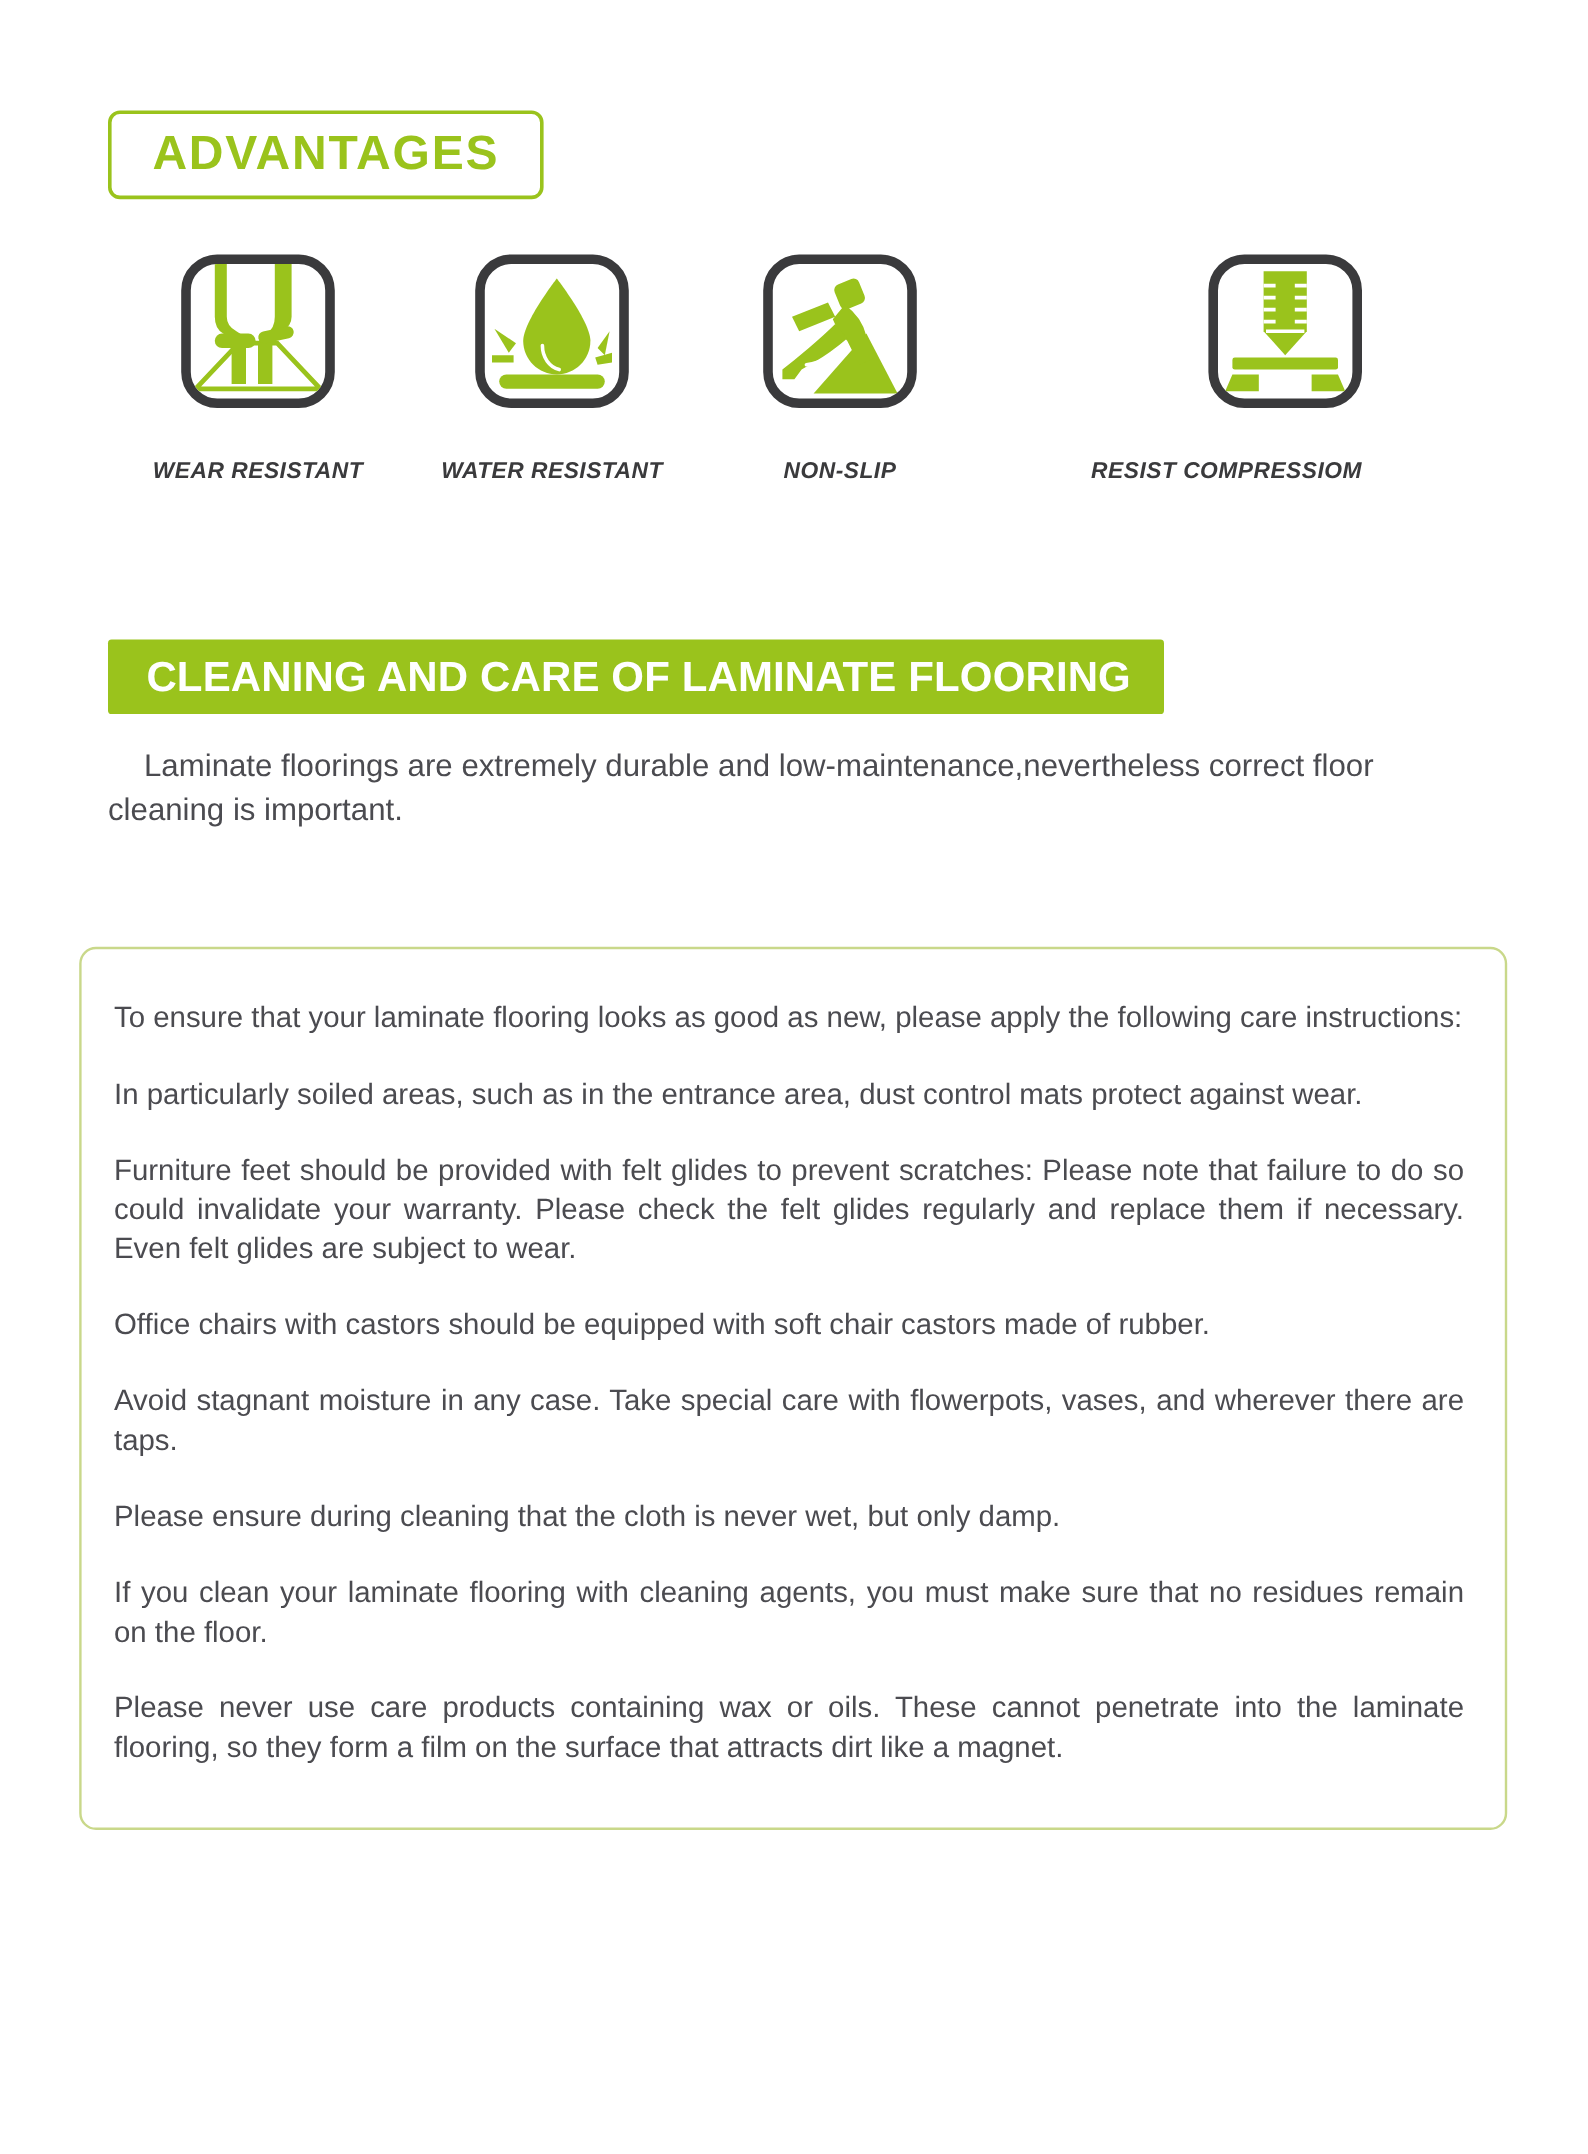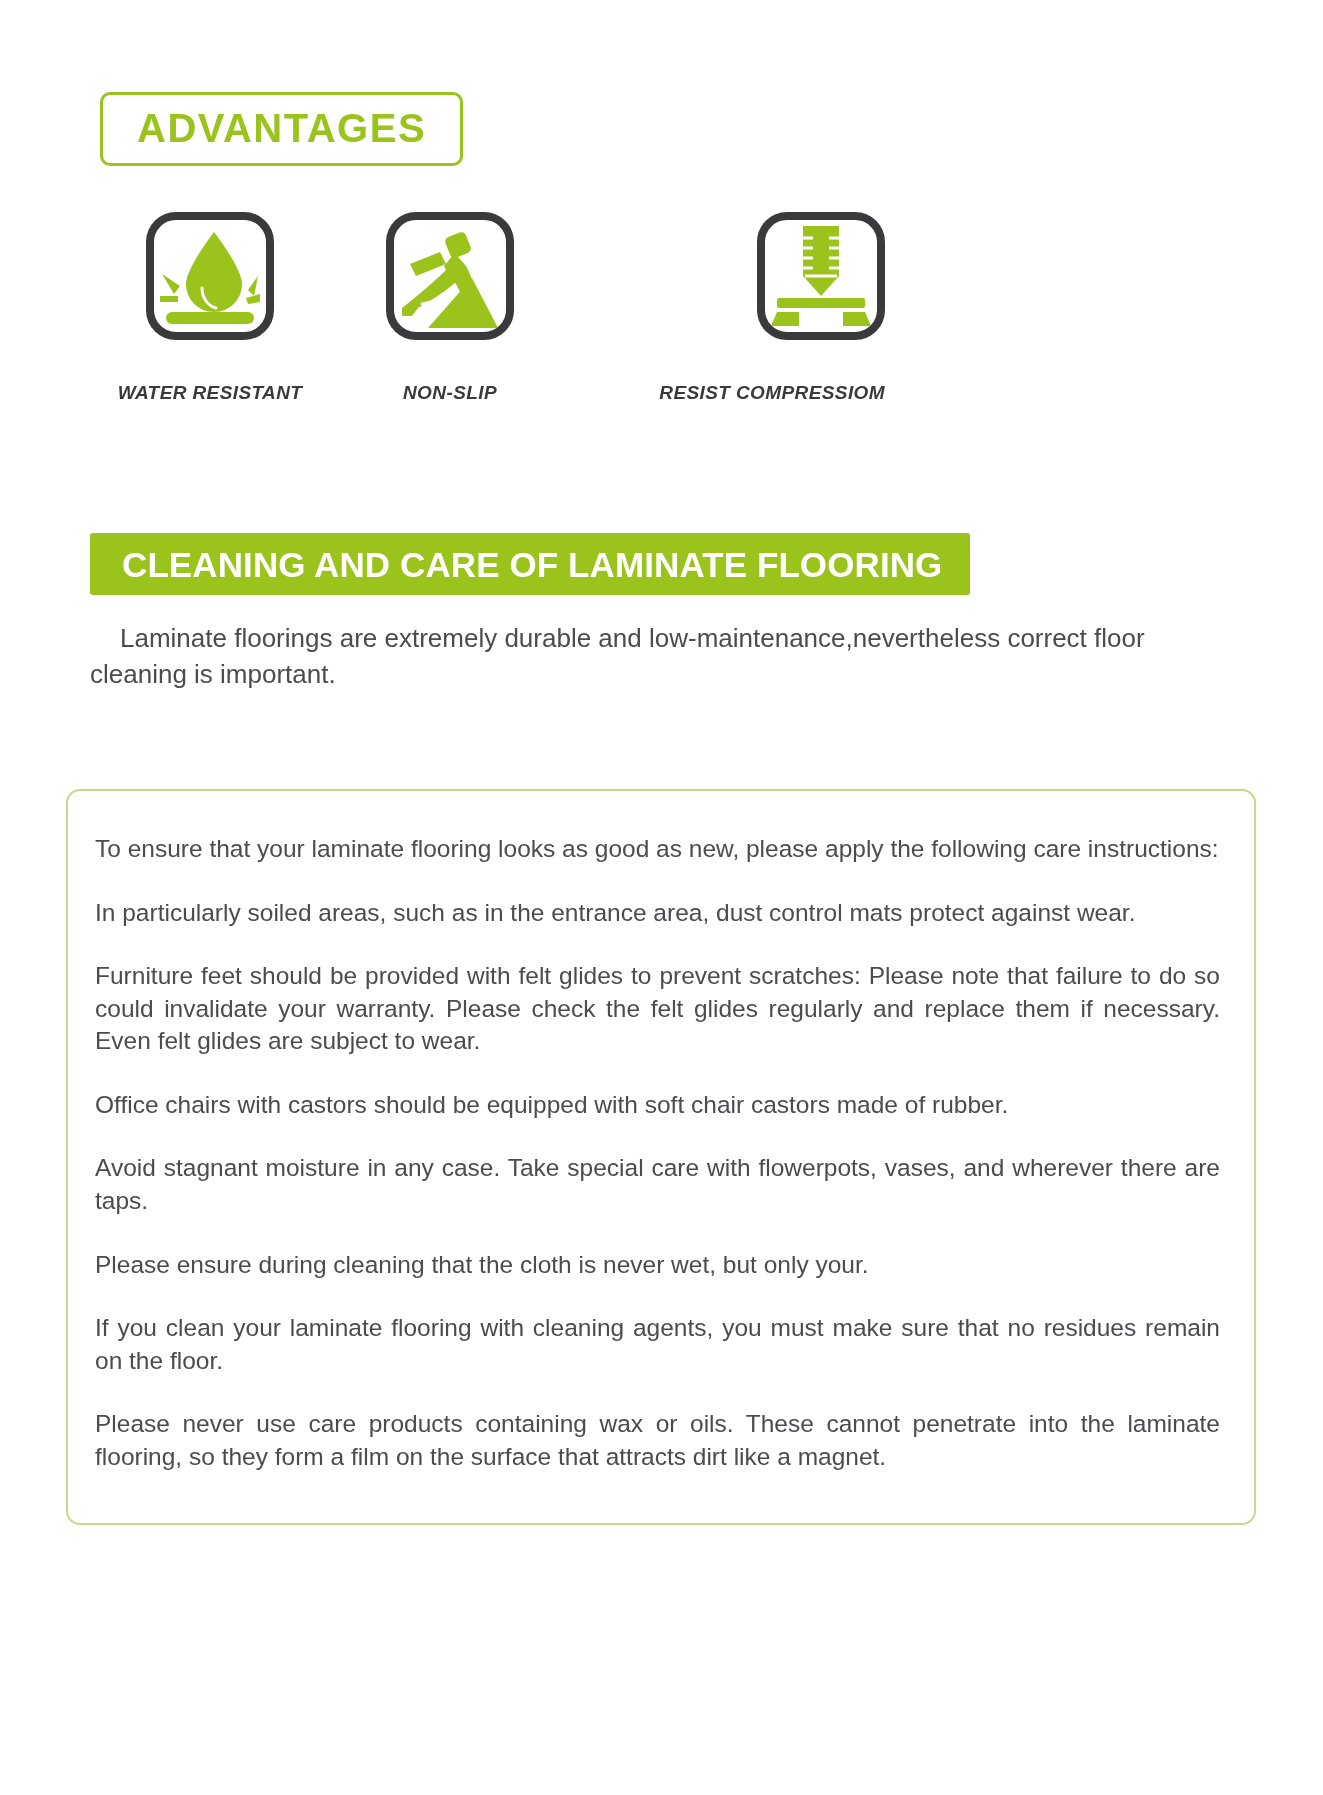--- a/index.html
+++ b/index.html
@@ -21,21 +21,20 @@
     width: 1323px;
     height: 1795px;
     box-sizing: border-box;
   }
 
   
   .advantages-wrap {
     position: absolute;
     left: 90px;
     top: 92px;
-    margin-left: 10px;
   }
   .advantages-badge {
     display: inline-block;
     border: 3px solid #9ac31c;
     border-radius: 10px;
     padding: 12px 34px 14px 34px;
   }
   .advantages-badge span {
     display: block;
     font-size: 40px;
@@ -151,20 +150,32 @@
 <div class="page">
 
   <div class="advantages-wrap">
     <div class="advantages-badge">
       <span>ADVANTAGES</span>
     </div>
   </div>
 
   <div class="icons-row">
 
+    <div class="icon-cell c1">
+      <div class="icon-box">
+        <svg viewBox="0 0 112 112" xmlns="http://www.w3.org/2000/svg">
+          <path d="M4 104 L40 66 L72 66 L108 104 Z" fill="none" stroke="#9ac31c" stroke-width="4"></path>
+          <path d="M30 0 L30 44 Q30 52 38 56 Q46 60 46 68 L46 100 L34 100 L34 68 Q34 62 27 58 Q20 54 20 44 L20 0 Z" fill="#9ac31c"></path>
+          <path d="M70 0 L70 44 Q70 54 63 58 Q56 62 56 68 L56 100 L68 100 L68 68 Q68 60 76 56 Q84 52 84 44 L84 0 Z" fill="#9ac31c"></path>
+          <rect x="20" y="58" width="34" height="12" rx="6" fill="#9ac31c"></rect>
+          <rect x="56" y="54" width="30" height="10" rx="5" fill="#9ac31c" transform="rotate(-12 71 59)"></rect>
+        </svg>
+      </div>
+      <div class="icon-label">WEAR RESISTANT</div>
+    </div>
 
     <div class="icon-cell c2">
       <div class="icon-box">
         <svg viewBox="0 0 112 112" xmlns="http://www.w3.org/2000/svg">
           <path d="M60 12 C60 12 88 48 88 64 C88 80 75 92 60 92 C45 92 32 80 32 64 C32 48 60 12 60 12 Z" fill="#9ac31c"></path>
           <path d="M48 68 C48 78 54 86 62 88" fill="none" stroke="#ffffff" stroke-width="3" stroke-linecap="round"></path>
           <path d="M8 54 L26 66 L20 74 Z" fill="#9ac31c"></path>
           <path d="M6 76 L24 76 L24 82 L6 82 Z" fill="#9ac31c"></path>
           <path d="M104 56 L94 70 L100 76 Z" fill="#9ac31c"></path>
           <path d="M106 74 L92 78 L94 84 L106 82 Z" fill="#9ac31c"></path>
@@ -219,19 +230,19 @@
 
   <div class="intro"><span class="indent"></span><span>Laminate floorings are extremely durable and low-maintenance,nevertheless correct floor cleaning is important.</span></div>
 
   <div class="care-box">
     <div class="care-inner">
       <p class="care-p">To ensure that your laminate flooring looks as good as new, please apply the following care instructions:</p>
       <p class="care-p">In particularly soiled areas, such as in the entrance area, dust control mats protect against wear.</p>
       <p class="care-p">Furniture feet should be provided with felt glides to prevent scratches: Please note that failure to do so could invalidate your warranty. Please check the felt glides regularly and replace them if necessary. Even felt glides are subject to wear.</p>
       <p class="care-p">Office chairs with castors should be equipped with soft chair castors made of rubber.</p>
       <p class="care-p">Avoid stagnant moisture in any case. Take special care with flowerpots, vases, and wherever there are taps.</p>
-      <p class="care-p">Please ensure during cleaning that the cloth is never wet, but only your.</p>
+      <p class="care-p">Please ensure during cleaning that the cloth is never wet, but only damp.</p>
       <p class="care-p">If you clean your laminate flooring with cleaning agents, you must make sure that no residues remain on the floor.</p>
       <p class="care-p">Please never use care products containing wax or oils. These cannot penetrate into the laminate flooring, so they form a film on the surface that attracts dirt like a magnet.</p>
     </div>
   </div>
 
 </div>
 
 </body></html>

